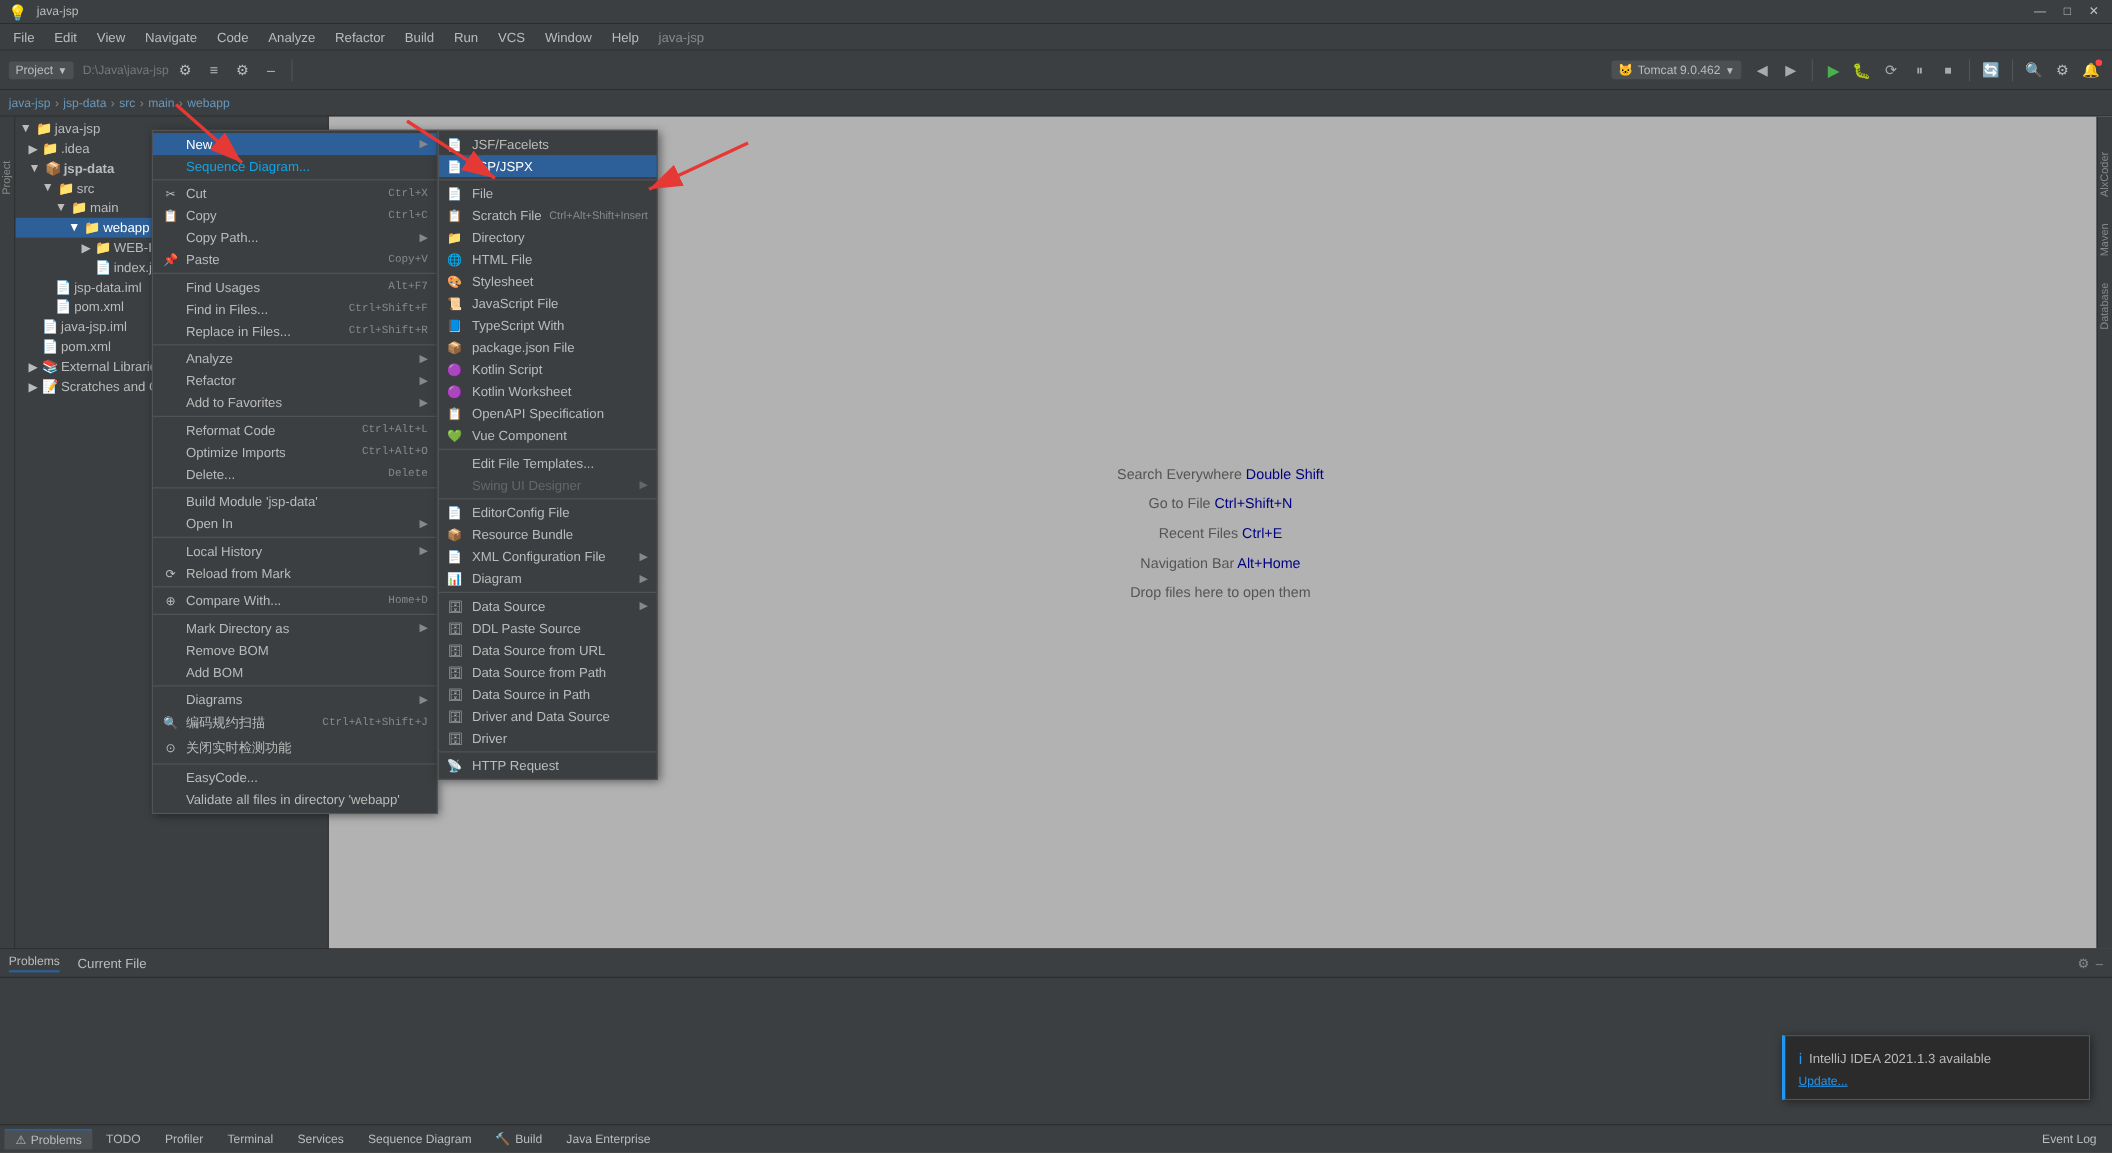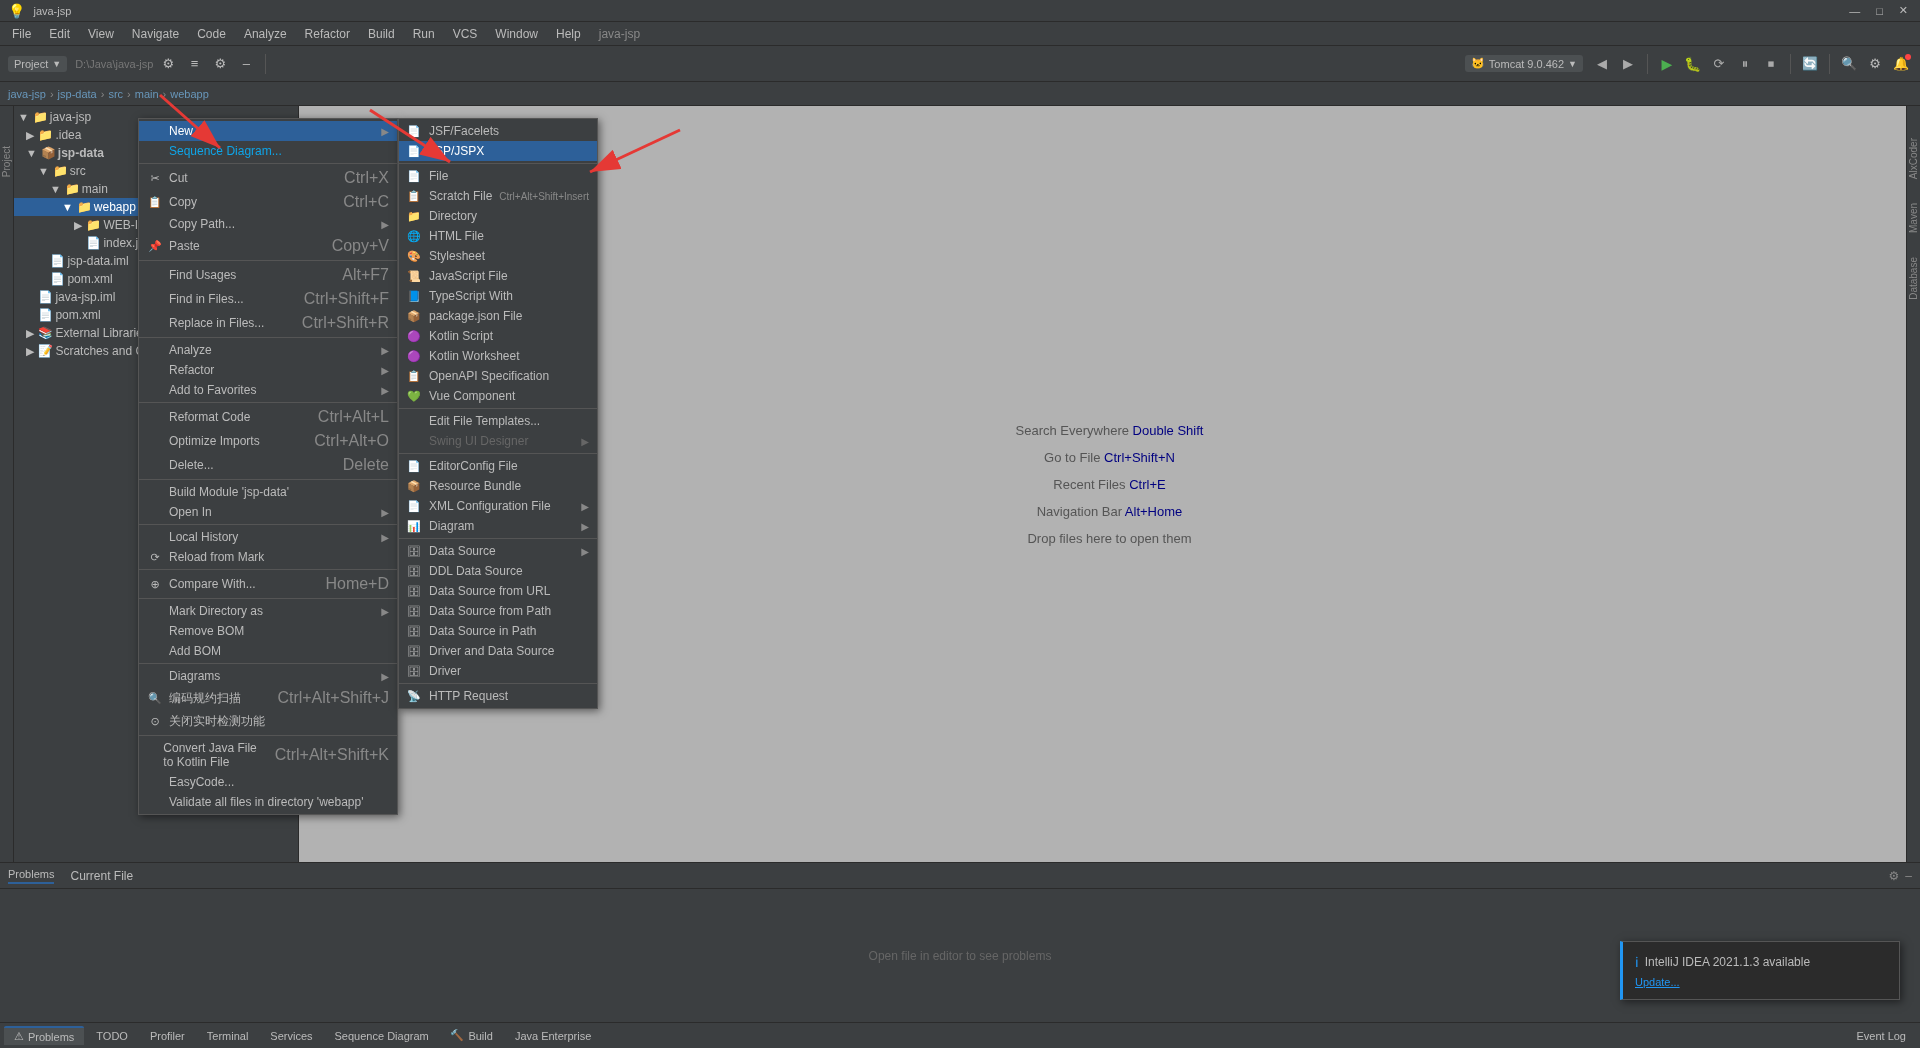--- a/index.html
+++ b/index.html
@@ -170,22 +170,23 @@
       cursor: pointer;
       font-size: 12px;
       color: #bbbbbb;
       gap: 6px;
       position: relative;
     }
     .ctx-item.highlighted { background: #2d6099; color: white; }
     .ctx-item.disabled { color: #0ea5e9; }
     .ctx-item .shortcut {
       margin-left: auto;
-      font-size: 16px;
+      font-size: 10px;
       color: #888;
+      font-family: Liberation Mono, monospace;
     }
     .ctx-sep { height: 1px; background: #555; margin: 2px 0; }
     .ctx-submenu-arrow { margin-left: auto; color: #888; font-size: 10px; }
     .ctx-item .ctx-icon { width: 16px; text-align: center; font-size: 11px; }
 
     
     #new-submenu {
       position: absolute;
       left: 398px;
       top: 118px;
@@ -518,23 +519,20 @@
 
 <div id="problems-panel">
   <div id="problems-header">
     <span style="font-size:11px;color:#bbbbbb;border-bottom:2px solid #2d6099;padding-bottom:2px;">Problems</span>
     <span style="margin-left:8px;">Current File</span>
     <div style="margin-left:auto;display:flex;gap:6px;">
       <span style="color:#888;cursor:pointer;">⚙</span>
       <span style="color:#888;cursor:pointer;">–</span>
     </div>
   </div>
-  <div id="problems-content">
-    <span>Open file in editor to see problems</span>
-  </div>
 </div>
 
 <div id="bottom-tabs">
   <div class="bottom-tab active">
     <span>⚠</span>
     <span>Problems</span>
   </div>
   <div class="bottom-tab">
     <span>TODO</span>
   </div>
@@ -692,25 +690,20 @@
     <span>编码规约扫描</span>
     <span class="shortcut">Ctrl+Alt+Shift+J</span>
   </div>
   <div class="ctx-item">
     <span class="ctx-icon">⊙</span>
     <span>关闭实时检测功能</span>
   </div>
   <div class="ctx-sep"></div>
   <div class="ctx-item">
     <span class="ctx-icon"></span>
-    <span>Convert Java File to Kotlin File</span>
-    <span class="shortcut">Ctrl+Alt+Shift+K</span>
-  </div>
-  <div class="ctx-item">
-    <span class="ctx-icon"></span>
     <span>EasyCode...</span>
   </div>
   <div class="ctx-item">
     <span class="ctx-icon"></span>
     <span>Validate all files in directory 'webapp'</span>
   </div>
 </div>
 
 <div id="new-submenu">
   <div class="new-submenu-item">
@@ -801,21 +794,21 @@
     <span style="margin-left:auto;font-size:10px;color:#888;">▶</span>
   </div>
   <div class="nsep"></div>
   <div class="new-submenu-item">
     <span style="width:16px;font-size:11px;">🗄</span>
     <span>Data Source</span>
     <span style="margin-left:auto;font-size:10px;color:#888;">▶</span>
   </div>
   <div class="new-submenu-item">
     <span style="width:16px;font-size:11px;">🗄</span>
-    <span>DDL Data Source</span>
+    <span>DDL Paste Source</span>
   </div>
   <div class="new-submenu-item">
     <span style="width:16px;font-size:11px;">🗄</span>
     <span>Data Source from URL</span>
   </div>
   <div class="new-submenu-item">
     <span style="width:16px;font-size:11px;">🗄</span>
     <span>Data Source from Path</span>
   </div>
   <div class="new-submenu-item">

